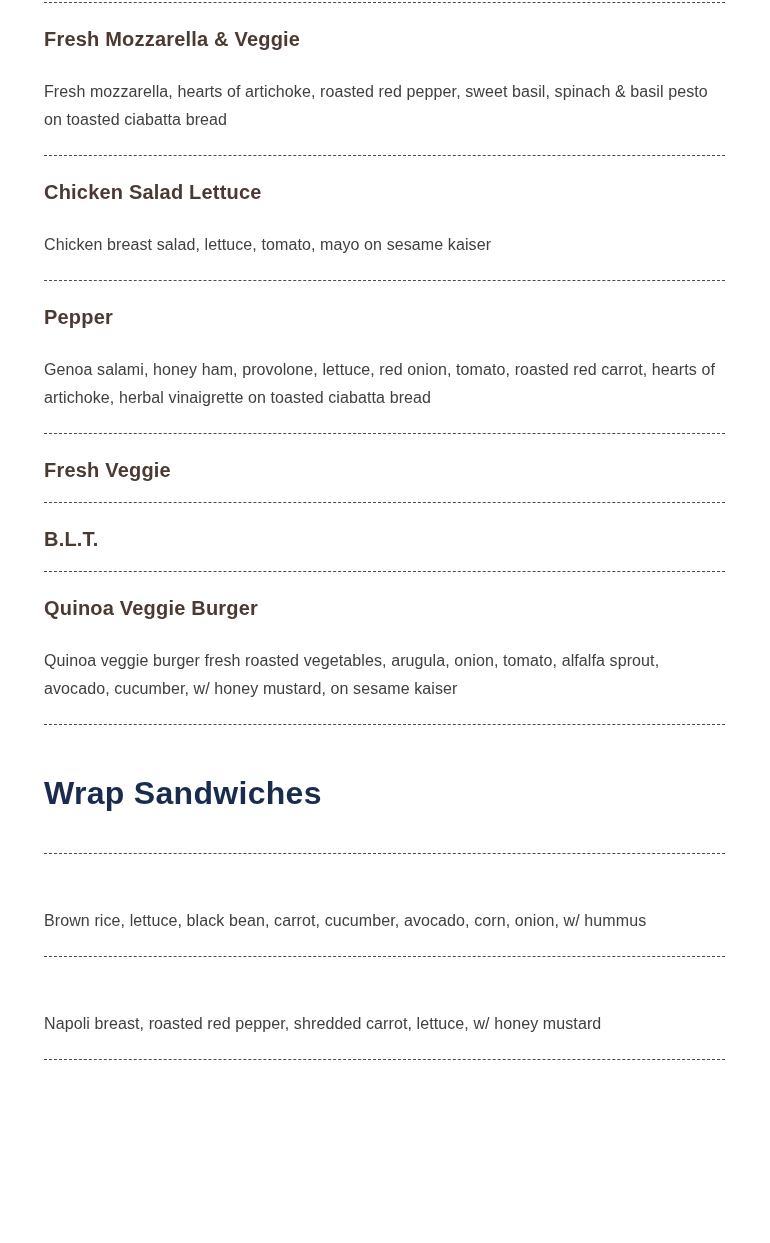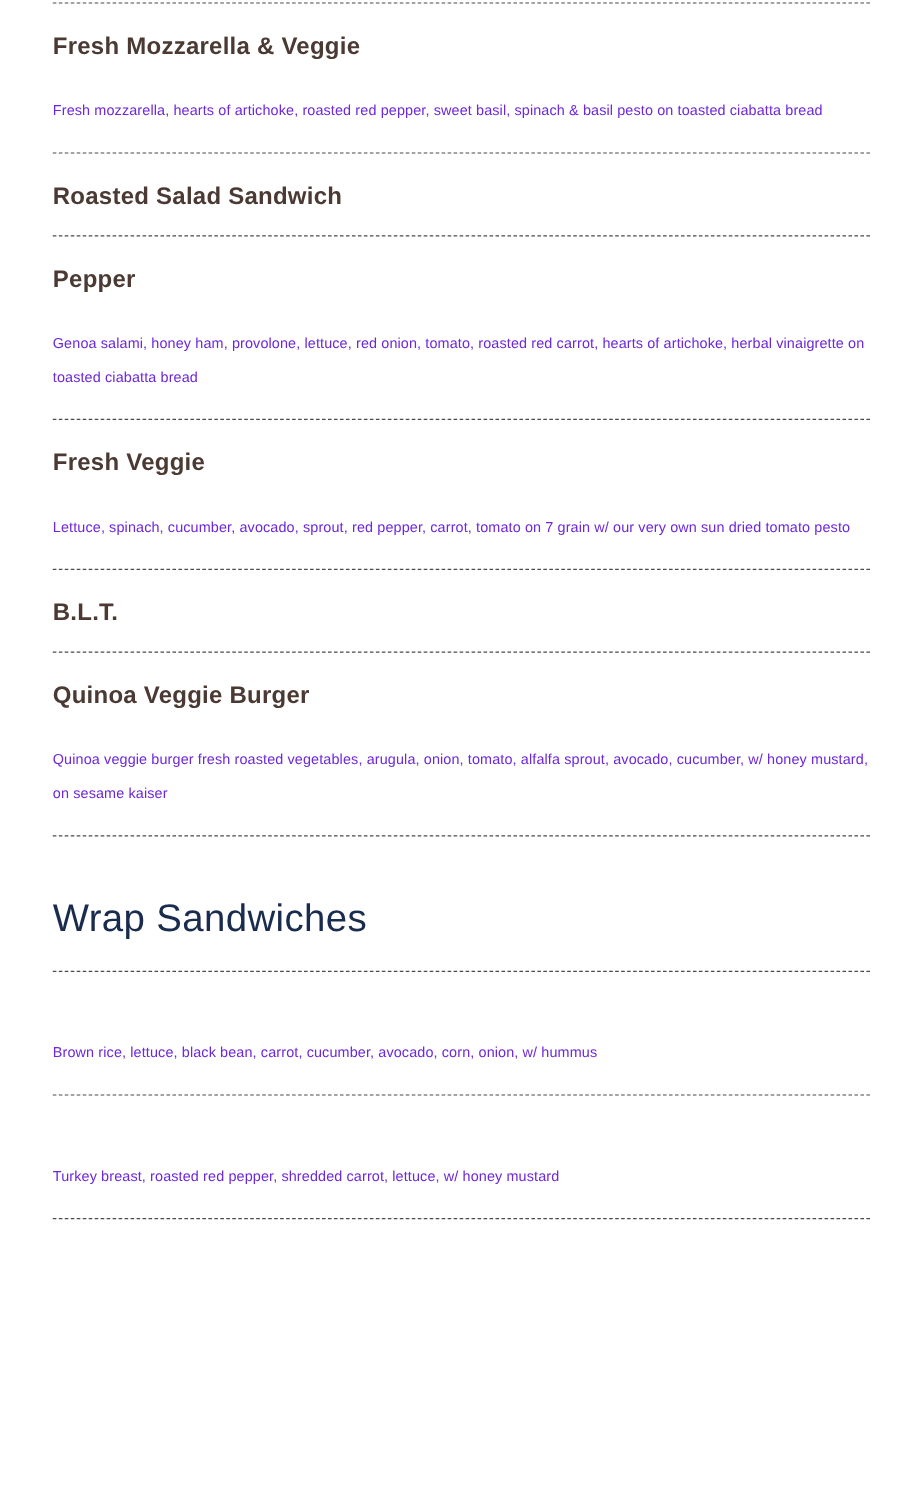--- a/index.html
+++ b/index.html
@@ -28,66 +28,66 @@
   .item-name {
     margin: 0;
     font-size: 20px;
     line-height: 22px;
     font-weight: 700;
     letter-spacing: 0.2px;
     color: #4b3a33;
   }
   .item-desc {
     margin: 28px 0 0 0;
-    font-size: 12px;
+    font-size: 16px;
     line-height: 28px;
     letter-spacing: 0.1px;
-    color: #6d28d9;
+    color: #404040;
   }
   .item-desc:empty { display: none; }
   .section-title {
-    margin: 49px 0 24px 0;
+    margin: 49px 0 40px 0;
     font-size: 32px;
     line-height: 39px;
-    font-weight: 400;
+    font-weight: 700;
     letter-spacing: 0.3px;
     color: #1a2c4e;
   }
 </style>
 </head>
 <body>
 
 <div class="page">
   <div class="menu">
 
     <div class="divider"></div>
 
     <section class="menu-item">
       <h3 class="item-name">Fresh Mozzarella &amp; Veggie</h3>
       <p class="item-desc">Fresh mozzarella, hearts of artichoke, roasted red pepper, sweet basil, spinach &amp; basil pesto on toasted ciabatta bread</p>
     </section>
 
     <div class="divider"></div>
 
     <section class="menu-item">
-      <h3 class="item-name">Roasted Salad Sandwich</h3>
+      <h3 class="item-name">Chicken Salad Lettuce</h3>
+      <p class="item-desc">Chicken breast salad, lettuce, tomato, mayo on sesame kaiser</p>
     </section>
 
     <div class="divider"></div>
 
     <section class="menu-item">
       <h3 class="item-name">Pepper</h3>
       <p class="item-desc">Genoa salami, honey ham, provolone, lettuce, red onion, tomato, roasted red carrot, hearts of artichoke, herbal vinaigrette on toasted ciabatta bread</p>
     </section>
 
     <div class="divider"></div>
 
     <section class="menu-item">
       <h3 class="item-name">Fresh Veggie</h3>
-      <p class="item-desc">Lettuce, spinach, cucumber, avocado, sprout, red pepper, carrot, tomato on 7 grain w/ our very own sun dried tomato pesto</p>
     </section>
 
     <div class="divider"></div>
 
     <section class="menu-item">
       <h3 class="item-name">B.L.T.</h3>
     </section>
 
     <div class="divider"></div>
 
@@ -102,19 +102,19 @@
 
     <div class="divider"></div>
 
     <section class="menu-item">
       <p class="item-desc">Brown rice, lettuce, black bean, carrot, cucumber, avocado, corn, onion, w/ hummus</p>
     </section>
 
     <div class="divider"></div>
 
     <section class="menu-item">
-      <p class="item-desc">Turkey breast, roasted red pepper, shredded carrot, lettuce, w/ honey mustard</p>
+      <p class="item-desc">Napoli breast, roasted red pepper, shredded carrot, lettuce, w/ honey mustard</p>
     </section>
 
     <div class="divider"></div>
 
   </div>
 </div>
 
 </body></html>

